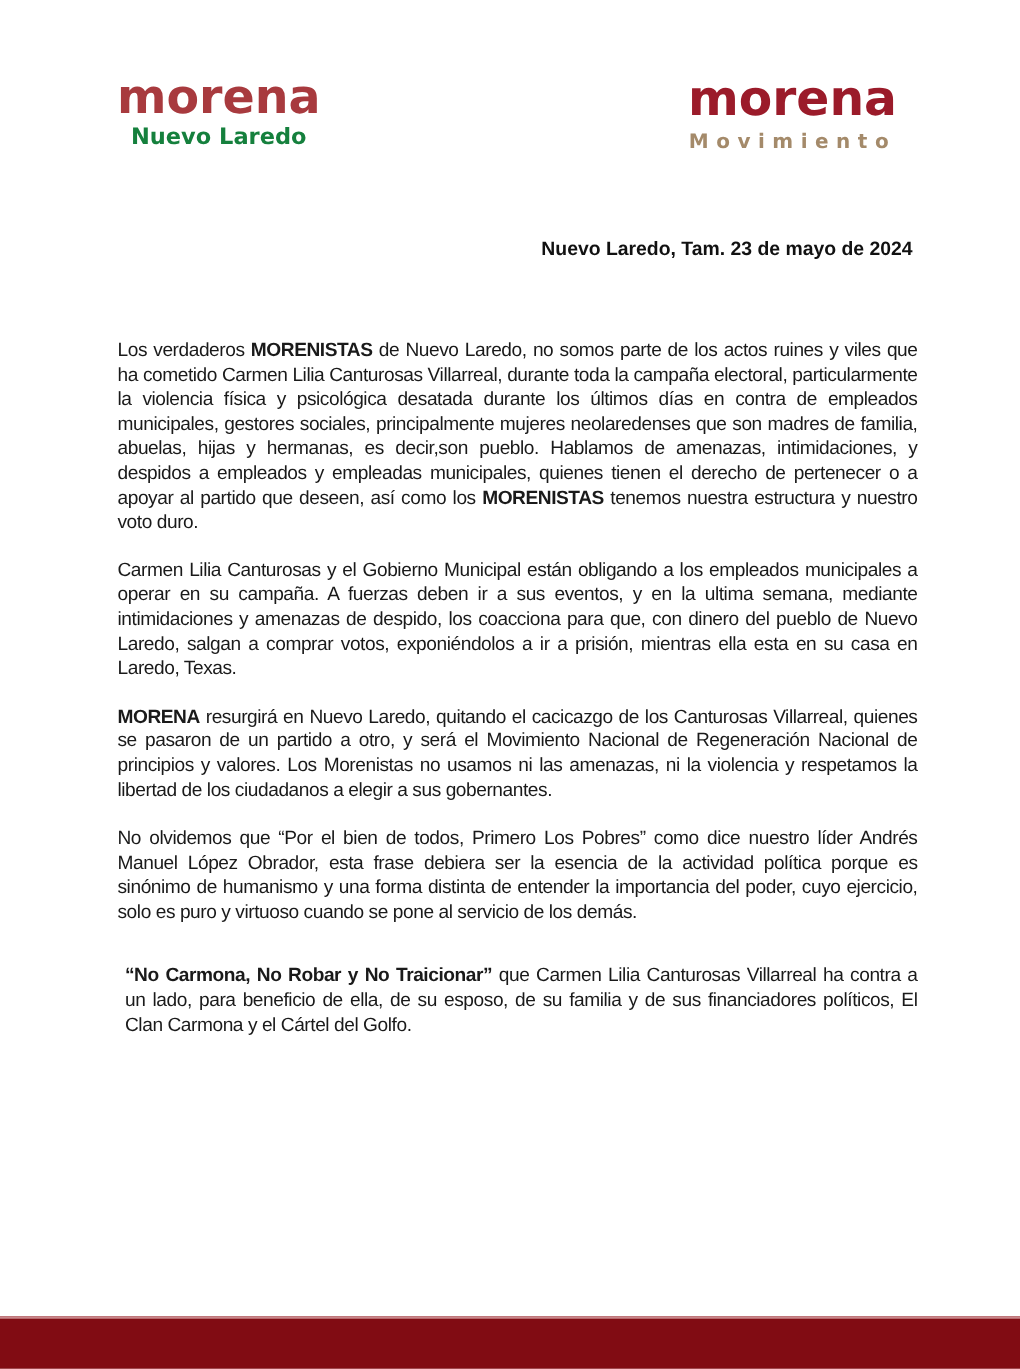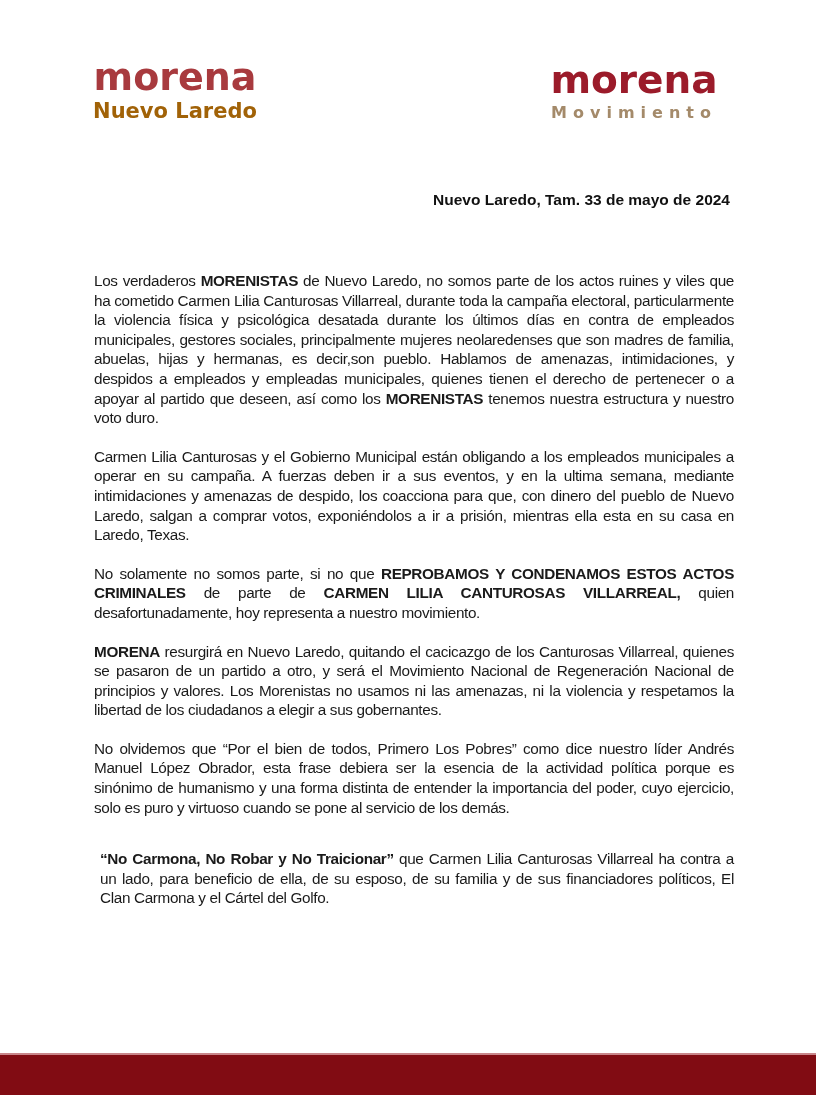--- a/index.html
+++ b/index.html
@@ -5,22 +5,22 @@
   html, body { margin:0; padding:0; }
   body { width:816px; height:1095px; background:#ffffff; position:relative; overflow:hidden;
          font-family:"Liberation Sans", sans-serif; color:#1a1a1a; }
   .logo { position:absolute; text-align:center; }
   .logo-left { left:80px; top:58px; width:190px; }
   .logo-right { left:538px; top:60px; width:192px; }
   .logo-word { font-family:"DejaVu Sans", sans-serif; font-weight:bold; color:#b0323a;
                letter-spacing:0px; line-height:1; }
   .logo-left .logo-word { font-size:38px; color:#a83a3e; }
   .logo-right .logo-word { font-size:39px; color:#9b1b2a; }
-  .logo-sub-left { font-family:"DejaVu Sans", sans-serif; font-weight:bold; color:#a16207;
-                   font-size:21px; margin-top:3px; }
+  .logo-sub-left { font-family:"DejaVu Sans", sans-serif; font-weight:bold; color:#15803d;
+                   font-size:18px; margin-top:3px; }
   .logo-sub-right { font-family:"DejaVu Sans", sans-serif; font-weight:bold; color:#a48a6a;
                     font-size:16px; letter-spacing:6px; margin-top:4px; }
   .date { position:absolute; right:86px; top:191px; font-weight:bold; font-size:15.5px; color:#111; }
   .content { position:absolute; left:82px; top:271px; width:652px; font-size:15.3px; line-height:19.6px;
              font-family:"Liberation Sans Narrow", "Liberation Sans", sans-serif; letter-spacing:-0.35px; }
   .salutation { font-weight:bold; margin:0 0 19px 0; }
   .content p { margin:0 0 19px 12px; text-align:justify; }
   .content b { font-weight:bold; }
   .p-last { margin-top:32px !important; padding-left:6px; }
   .footer-bar { position:absolute; left:0; bottom:0; width:816px; height:40px; background:#810c13;
@@ -32,29 +32,28 @@
 <div class="logo logo-left">
   <div class="logo-word">morena</div>
   <div class="logo-sub-left">Nuevo Laredo</div>
 </div>
 
 <div class="logo logo-right">
   <div class="logo-word">morena</div>
   <div class="logo-sub-right">Movimiento</div>
 </div>
 
-<div class="date">Nuevo Laredo, Tam. 33 de mayo de 2024</div>
+<div class="date">Nuevo Laredo, Tam. 23 de mayo de 2024</div>
 
 <div class="content">
 
   <p><span>Los verdaderos </span><b>MORENISTAS</b><span> de Nuevo Laredo, no somos parte de los actos ruines y viles que ha cometido Carmen Lilia Canturosas Villarreal, durante toda la campaña electoral, particularmente la violencia física y psicológica desatada durante los últimos días en contra de empleados municipales, gestores sociales, principalmente mujeres neolaredenses que son madres de familia, abuelas, hijas y hermanas, es decir,son pueblo. Hablamos de amenazas, intimidaciones, y despidos a empleados y empleadas municipales, quienes tienen el derecho de pertenecer o a apoyar al partido que deseen, así como los </span><b>MORENISTAS</b><span> tenemos nuestra estructura y nuestro voto duro.</span></p>
 
   <p>Carmen Lilia Canturosas y el Gobierno Municipal están obligando a los empleados municipales a operar en su campaña.  A fuerzas deben ir a sus eventos, y en la ultima semana, mediante intimidaciones y amenazas de despido, los coacciona para que, con dinero del pueblo de Nuevo Laredo, salgan a comprar votos, exponiéndolos a ir a prisión, mientras ella esta en su casa en Laredo, Texas.</p>
 
-  <p><span>No solamente no somos parte, si no que </span><b>REPROBAMOS Y CONDENAMOS ESTOS ACTOS CRIMINALES</b><span> de parte de </span><b>CARMEN LILIA CANTUROSAS VILLARREAL,</b><span> quien desafortunadamente, hoy representa a nuestro movimiento.</span></p>
 
   <p><b>MORENA</b><span> resurgirá en Nuevo Laredo, quitando el cacicazgo de los Canturosas Villarreal, quienes se pasaron de un partido a otro, y será el Movimiento Nacional de Regeneración Nacional de principios y valores. Los Morenistas no usamos ni las amenazas, ni la violencia y respetamos la libertad de los ciudadanos a elegir a sus gobernantes.</span></p>
 
   <p>No olvidemos que “Por el bien de todos, Primero Los Pobres” como dice nuestro líder Andrés Manuel López Obrador, esta frase debiera ser la esencia de la actividad política porque es sinónimo de humanismo y una forma distinta de entender la importancia del poder, cuyo ejercicio, solo es puro y virtuoso cuando se pone al servicio de los demás.</p>
 
   <p class="p-last"><b>“No Carmona, No Robar y No Traicionar”</b><span> que Carmen Lilia Canturosas Villarreal ha contra a un lado, para beneficio de ella, de su esposo, de su familia y de sus financiadores políticos, El Clan Carmona y el Cártel del Golfo.</span></p>
 </div>
 
 <div class="footer-bar"></div>
 

